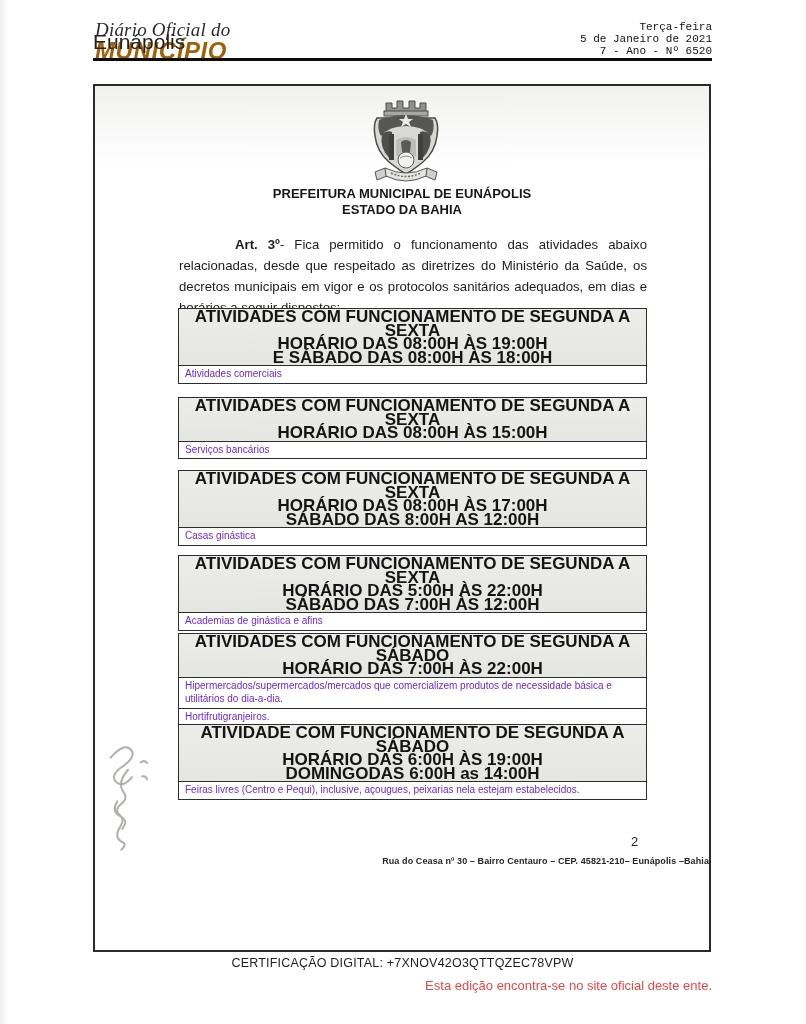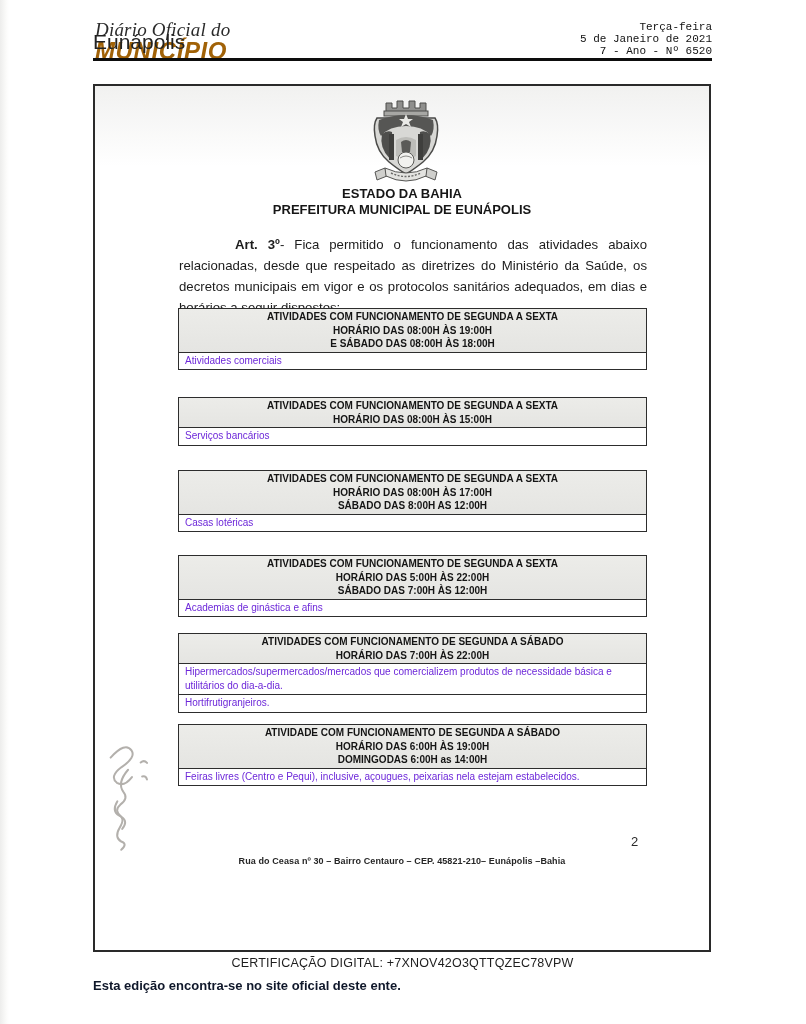--- a/index.html
+++ b/index.html
@@ -31,37 +31,37 @@
   .org { position:absolute; left:0; top:100px; width:100%; text-align:center;
          font-weight:bold; font-size:13px; line-height:16px; color:#161616; }
   .article { position:absolute; left:84px; top:148px; width:468px;
              font-size:13.2px; line-height:21px; text-align:justify; text-indent:56px; color:#1c1c1c; }
   .article b { font-weight:bold; }
   
   .atable { position:absolute; left:83px; width:469px; border:1px solid #2d2d2d; background:#fff; }
   .atable .thead {
     background:linear-gradient(#ecece9,#e5e5e2);
     border-bottom:1px solid #2d2d2d;
-    text-align:center; font-weight:bold; font-size:10px; line-height:13.5px;
+    text-align:center; font-weight:bold; font-size:17px; line-height:13.5px;
     padding:1px 0; color:#141414;
   }
   .atable .trow {
     font-size:10px; line-height:13.5px; padding:1px 6px 2px; color:#6d28d9;
   }
   .atable .trow + .trow { border-top:1px solid #2d2d2d; }
   
   .pagenum { position:absolute; left:536px; top:748px; font-size:13px; color:#2a2a2a; }
-  .address { position:absolute; left:0; top:770px; width:100%; text-align:center;
+  .address { position:absolute; left:0; top:770px; width:100%; text-align:right;
              font-weight:bold; font-size:9px; letter-spacing:0.1px; color:#262626; }
   .signature { position:absolute; left:90px; top:736px; width:80px; height:116px; pointer-events:none; }
   
   .cert-line { position:absolute; left:93px; top:956px; width:619px; text-align:center;
                font-size:12.5px; letter-spacing:0.2px; color:#1e1e1e; }
-  .cert-note { position:absolute; left:93px; top:978px; width:619px; text-align:left;
-               font-size:13px; color:#0f172a;font-weight:bold; }
+  .cert-note { position:absolute; left:93px; top:978px; width:619px; text-align:right;
+               font-size:13px; color:#ef4444; }
 </style>
 </head>
 <body>
 
 <div class="canvas">
   <div class="scan-edge"></div>
 
   <div class="masthead">
     <div class="logo">
       <div class="logo-line1">Diário Oficial do</div>
@@ -104,22 +104,22 @@
 
       <g stroke="#55555३" stroke-width="1">
         <path d="M12 76 L22 72 L24 80 L14 84 Z" fill="#cfcfcc" stroke="#555553"></path>
         <path d="M74 76 L64 72 L62 80 L72 84 Z" fill="#cfcfcc" stroke="#555553"></path>
         <path d="M22 72 Q43 82 64 72 L63 80 Q43 90 23 80 Z" fill="#e3e3e0" stroke="#555553"></path>
       </g>
       <path d="M28 77 Q43 84 58 77" fill="none" stroke="#6b6b69" stroke-width="1.4" stroke-dasharray="2 1.5"></path>
     </svg>
 
     <div class="org">
+      <div>PREFEITURA MUNICIPAL DE EUNÁPOLIS</div>
       <div>ESTADO DA BAHIA</div>
-      <div>PREFEITURA MUNICIPAL DE EUNÁPOLIS</div>
     </div>
 
     <p class="article"><b>Art. 3º</b><span>- Fica permitido o funcionamento das atividades abaixo relacionadas, desde que respeitado as diretrizes do Ministério da Saúde, os decretos municipais em vigor e os protocolos sanitários adequados, em dias e horários a seguir dispostos:</span></p>
 
     <div id="tables-holder">
         <div class="atable" style="top: 222px;">
           <div class="thead">
             <div>ATIVIDADES COM FUNCIONAMENTO DE SEGUNDA A SEXTA</div>
             <div>HORÁRIO DAS 08:00H ÀS 19:00H</div>
             <div>E SÁBADO DAS 08:00H ÀS 18:00H</div>
@@ -132,21 +132,21 @@
             <div>HORÁRIO DAS 08:00H ÀS 15:00H</div>
           </div>
           <div class="trow">Serviços bancários</div>
         </div>
         <div class="atable" style="top: 384px;">
           <div class="thead">
             <div>ATIVIDADES COM FUNCIONAMENTO DE SEGUNDA A SEXTA</div>
             <div>HORÁRIO DAS 08:00H ÀS 17:00H</div>
             <div>SÁBADO DAS 8:00H AS 12:00H</div>
           </div>
-          <div class="trow">Casas lotéricas</div>
+          <div class="trow">Casas ginástica</div>
         </div>
         <div class="atable" style="top: 469px;">
           <div class="thead">
             <div>ATIVIDADES COM FUNCIONAMENTO DE SEGUNDA A SEXTA</div>
             <div>HORÁRIO DAS 5:00H ÀS 22:00H</div>
             <div>SÁBADO DAS 7:00H ÀS 12:00H</div>
           </div>
           <div class="trow">Academias de ginástica e afins</div>
         </div>
         <div class="atable" style="top: 547px;">

